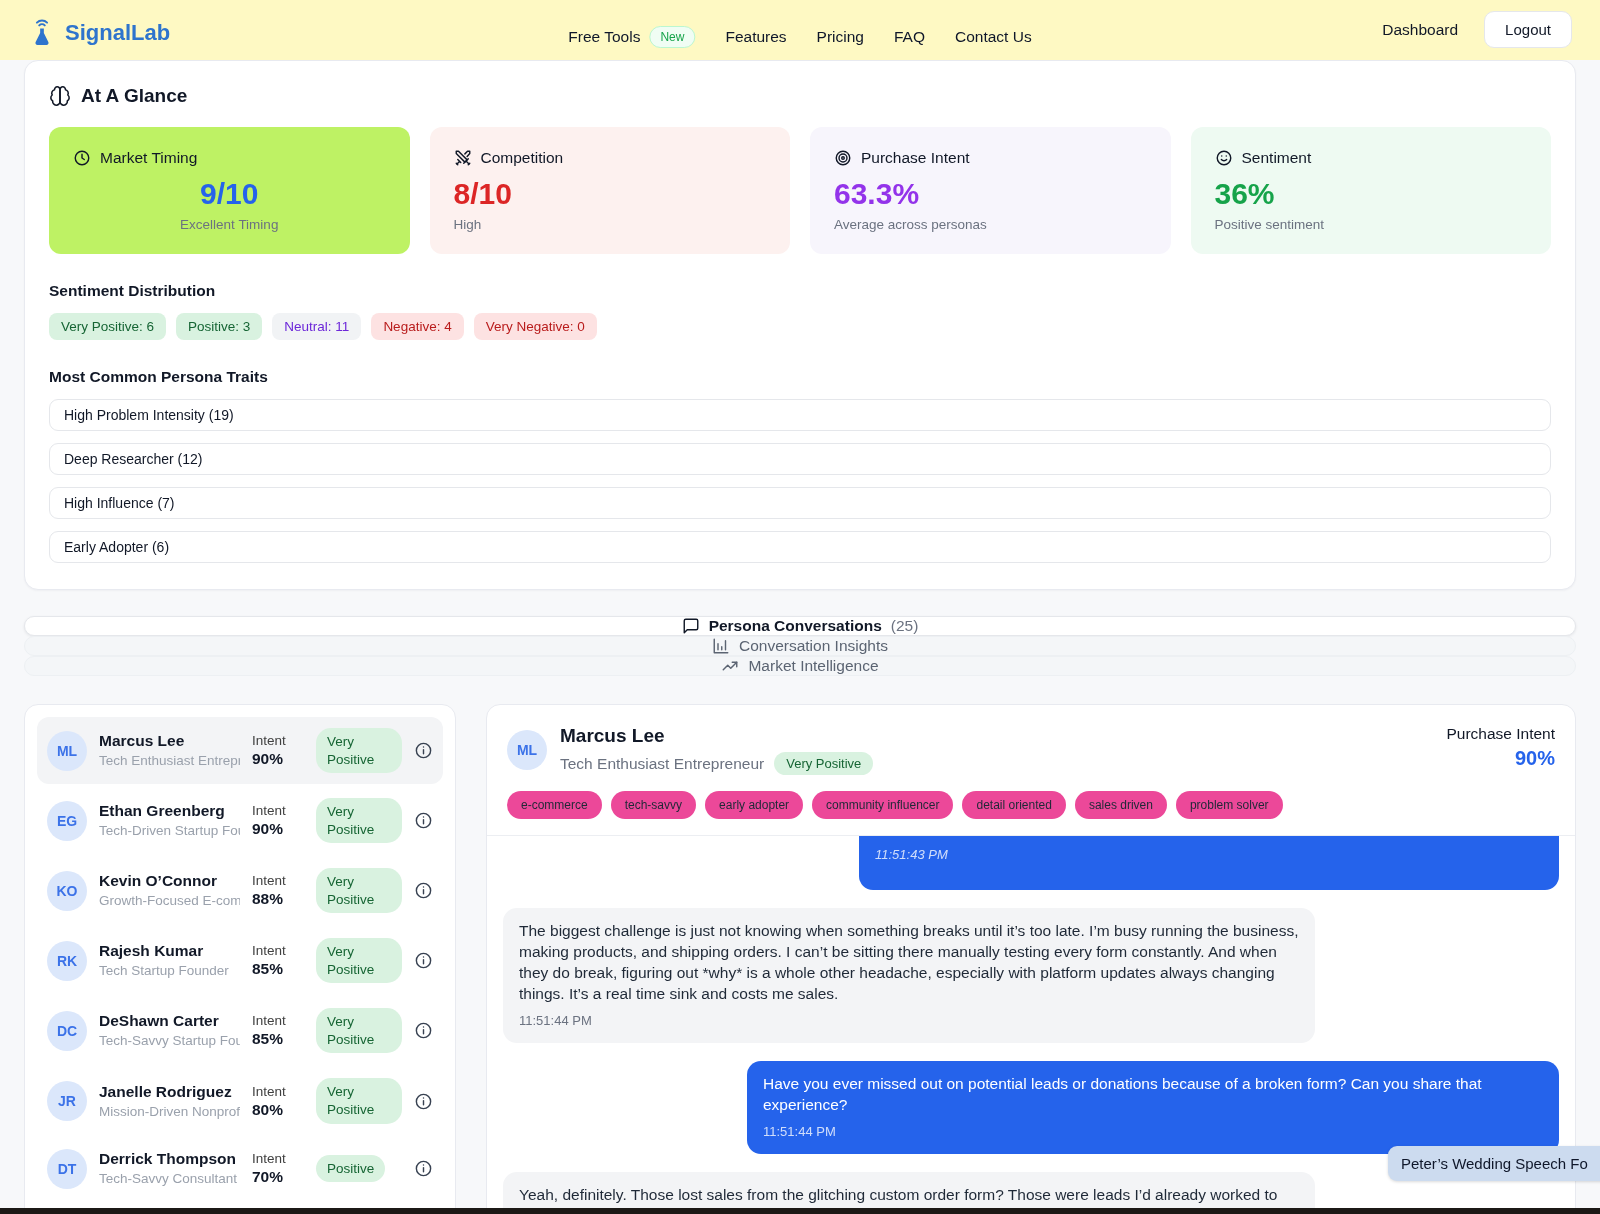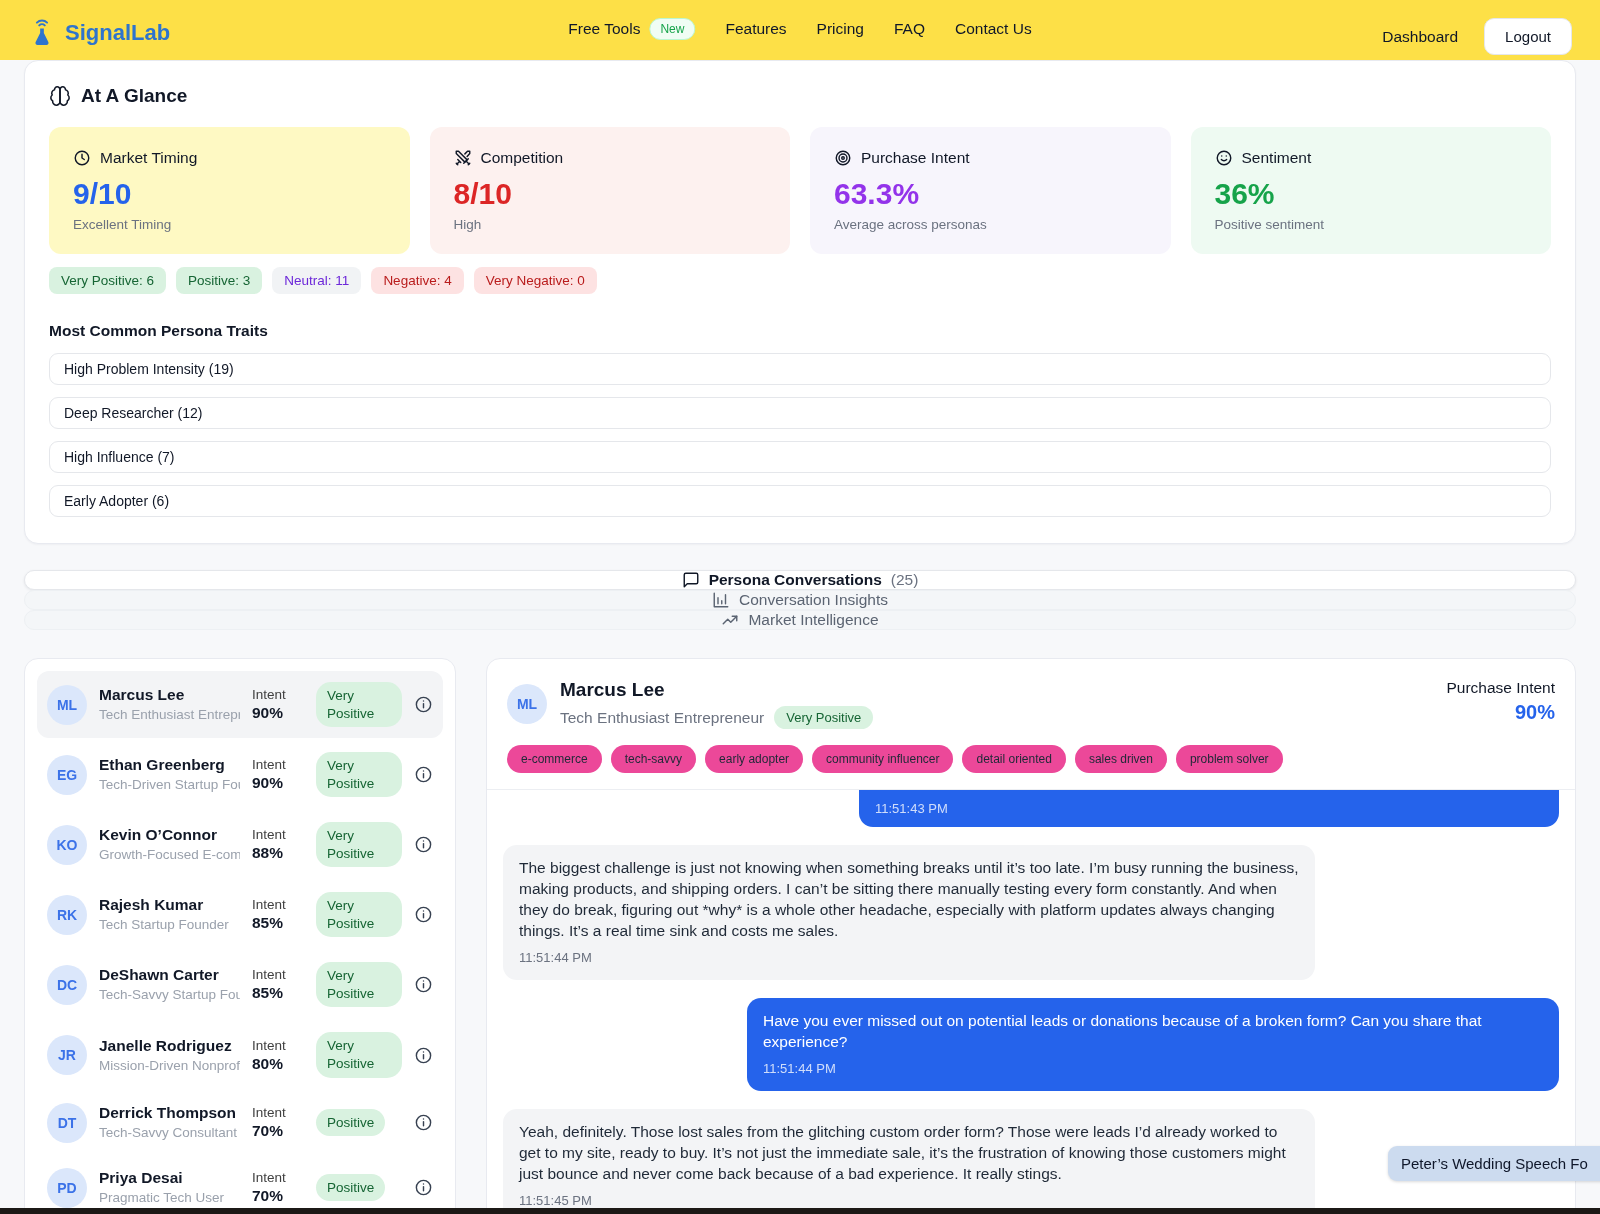--- a/index.html
+++ b/index.html
@@ -5,38 +5,38 @@
   * { box-sizing: border-box; margin: 0; padding: 0; }
   html,body { width:1600px; height:1214px; overflow:hidden; }
   body {
     font-family:"Liberation Sans", sans-serif;
     background:#f7f8fa; color:#111827; position:relative;
   }
   a { text-decoration:none; color:inherit; cursor:pointer; }
 
   
   header {
-    height:60px; background:#fde047; display:flex; align-items:flex-start;
-    padding:18px 28px; position:relative;
+    height:60px; background:#fef9c3; display:flex; align-items:flex-end;
+    padding:12px 28px; position:relative;
   }
   .brand { display:flex; align-items:center; gap:9px; font-size:22px; font-weight:bold; color:#2e74cd; }
   .nav { position:absolute; left:50%; transform:translateX(-50%); display:flex; align-items:center; gap:30px; font-size:15.5px; color:#0f172a; }
   .nav-item { display:flex; align-items:center; }
   .new-badge { margin-left:9px; font-size:12px; color:#16a34a; background:#f0fdf4; border:1px solid #bbf7d0; border-radius:999px; padding:3px 10px; font-weight:500; }
   .nav-right { margin-left:auto; display:flex; align-items:center; gap:26px; font-size:15.5px; }
   .logout-btn { background:#fff; border:1px solid #e5e7eb; border-radius:10px; padding:9px 20px; font-size:15px; color:#111827; font-family:inherit; cursor:pointer; }
 
   main { padding:0 24px; }
 
   
   .glance-card { background:#fff; border:1px solid #e8eaf0; border-radius:14px; padding:24px 24px 26px; box-shadow:0 1px 2px rgba(16,24,40,.04); }
   .glance-title { display:flex; align-items:center; gap:10px; font-size:19px; font-weight:bold; }
   .metrics { display:grid; grid-template-columns:repeat(4,1fr); gap:20px; margin-top:20px; }
   .metric { border-radius:12px; padding:22px 24px; }
-  .metric-blue { background:#fef9c3; } .metric-red { background:#fdf1ef; }
+  .metric-blue { background:#bef264;text-align:center; } .metric-red { background:#fdf1ef; }
   .metric-purple { background:#f7f5fc; } .metric-green { background:#eefaf2; }
   .m-label { display:flex; align-items:center; gap:9px; font-size:15.5px; color:#111827; }
   .m-value { font-size:30px; font-weight:bold; margin:10px 0 6px; }
   .v-blue { color:#2563eb; } .v-red { color:#dc2626; } .v-purple { color:#9333ea; } .v-green { color:#16a34a; }
   .m-sub { font-size:13.5px; color:#6b7280; }
   .section-label { font-size:15.5px; font-weight:600; margin-top:28px; color:#111827; }
   .badges { display:flex; gap:10px; margin-top:13px; }
   .badge { font-size:13.5px; padding:6px 12px; border-radius:8px; font-weight:500; }
   .badge-green { background:#d9f2e0; color:#166534; }
   .badge-gray { background:#f1f3f5; color:#6d28d9; }
@@ -80,21 +80,21 @@
   .ch-intent { margin-left:auto; text-align:right; align-self:flex-start; }
   .ch-intent-label { font-size:15.5px; color:#111827; }
   .ch-intent-value { font-size:20px; font-weight:bold; color:#2563eb; margin-top:4px; }
   .ch-tags { display:flex; gap:9px; margin-top:16px; flex-wrap:wrap; }
   .ch-tag { background:#ec4899; color:#1f2937; font-size:12px; padding:7px 14px; border-radius:999px; }
 
   .chat-body { border-top:1px solid #eceef2; flex:1; padding:0 16px; overflow:hidden; }
   .msg { width:fit-content; max-width:812px; border-radius:14px; padding:12px 16px; margin-top:18px; font-size:15.5px; line-height:21px; }
   .msg.left  { background:#f3f4f6; color:#1f2937; margin-right:auto; }
   .msg.right { background:#2563eb; color:#fff; margin-left:auto; }
-  .msg.clipped { margin-top:0; border-top-left-radius:0; border-top-right-radius:0; width:700px; max-width:none; padding:2px 16px 8px; }
+  .msg.clipped { margin-top:0; border-top-left-radius:0; border-top-right-radius:0; width:700px; max-width:none; padding:2px 16px 25px;font-style:italic; }
   .msg-time { font-size:13px; margin-top:6px; color:#6b7280; }
   .msg.right .msg-time { color:rgba(255,255,255,.78); }
 
   
   .tooltip-overlay { position:absolute; top:1146px; left:1388px; width:240px; background:#ccdbef; color:#0f172a; font-size:15px; padding:9px 13px; border-radius:9px; white-space:nowrap; overflow:hidden; box-shadow:0 1px 3px rgba(0,0,0,.15); }
   .bottom-bar { position:absolute; left:0; bottom:0; width:100%; height:6px; background:#1c1916; }
 
   svg.icon { flex:none; }
 </style>
 </head>
@@ -184,20 +184,21 @@
               <path d="M8.5 14a4.6 4.6 0 0 0 7 0"></path>
               <path d="M9 9.3h.01M15 9.3h.01"></path>
             </svg>
           <span>Sentiment</span>
         </div>
         <div class="m-value v-green">36%</div>
         <div class="m-sub">Positive sentiment</div>
       </div>
     </div>
 
+    <div class="section-label">Sentiment Distribution</div>
     <div class="badges">
       <span class="badge badge-green">Very Positive: 6</span>
       <span class="badge badge-green">Positive: 3</span>
       <span class="badge badge-gray">Neutral: 11</span>
       <span class="badge badge-red">Negative: 4</span>
       <span class="badge badge-red">Very Negative: 0</span>
     </div>
 
     <div class="section-label">Most Common Persona Traits</div>
     <div class="chips">

